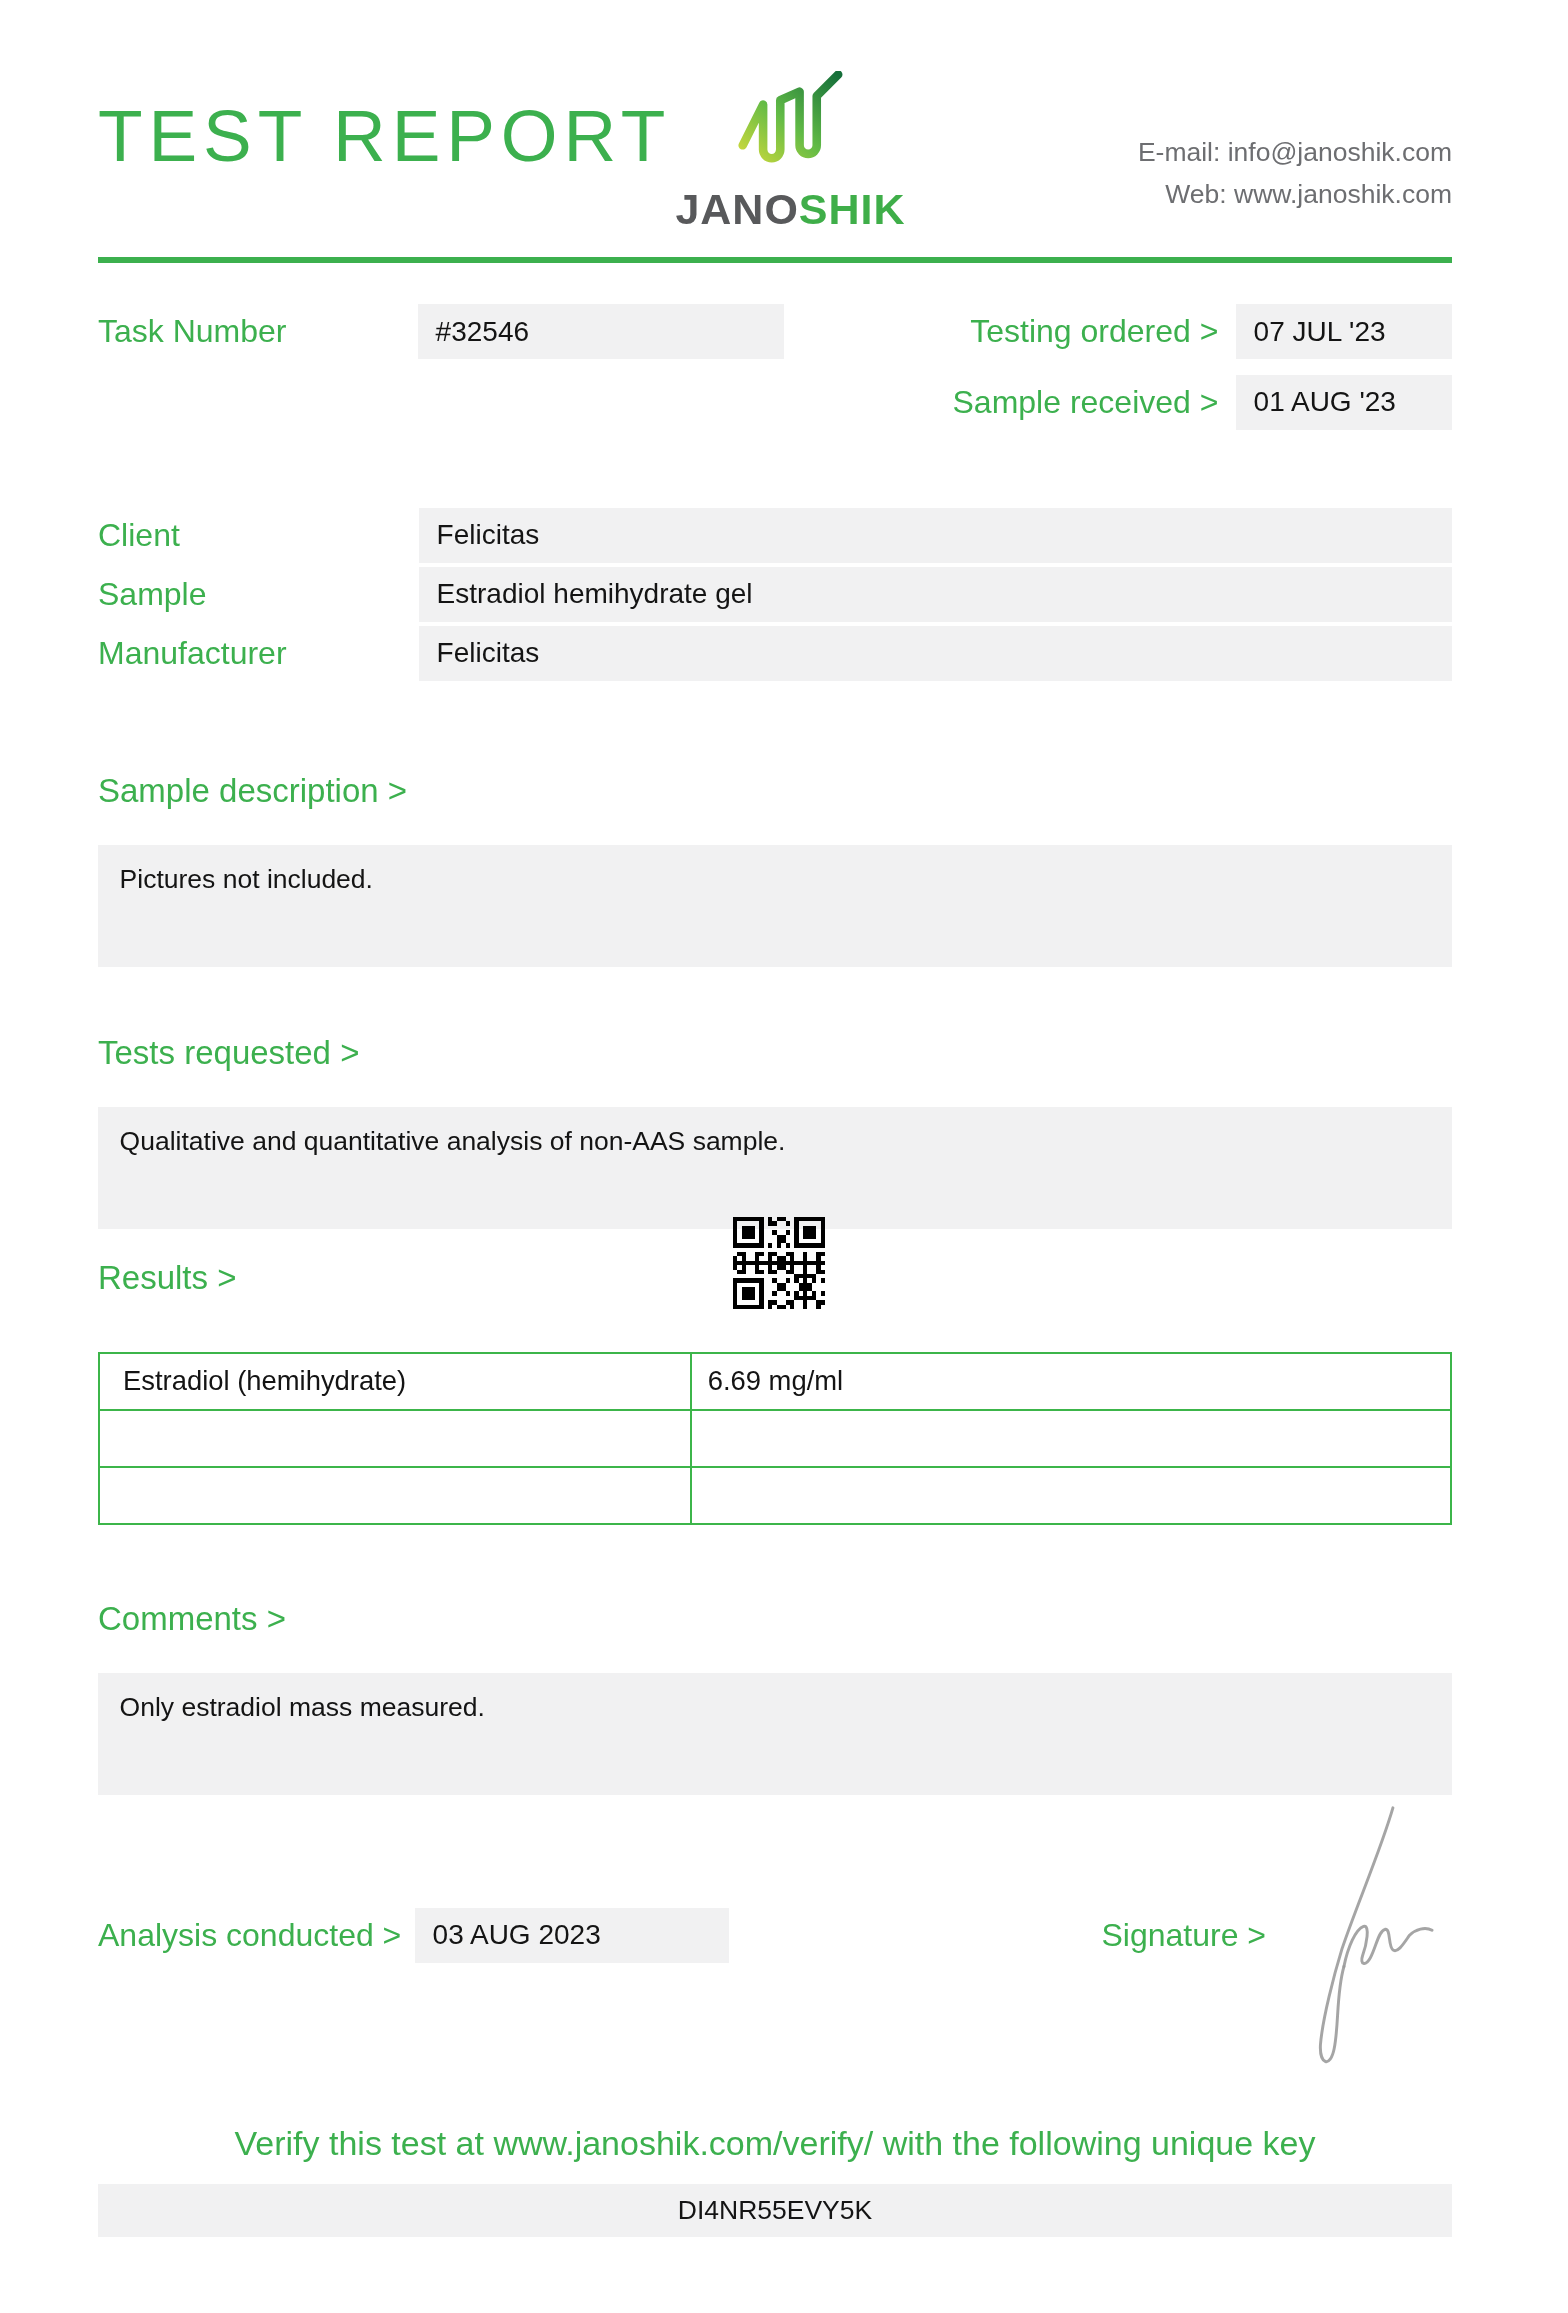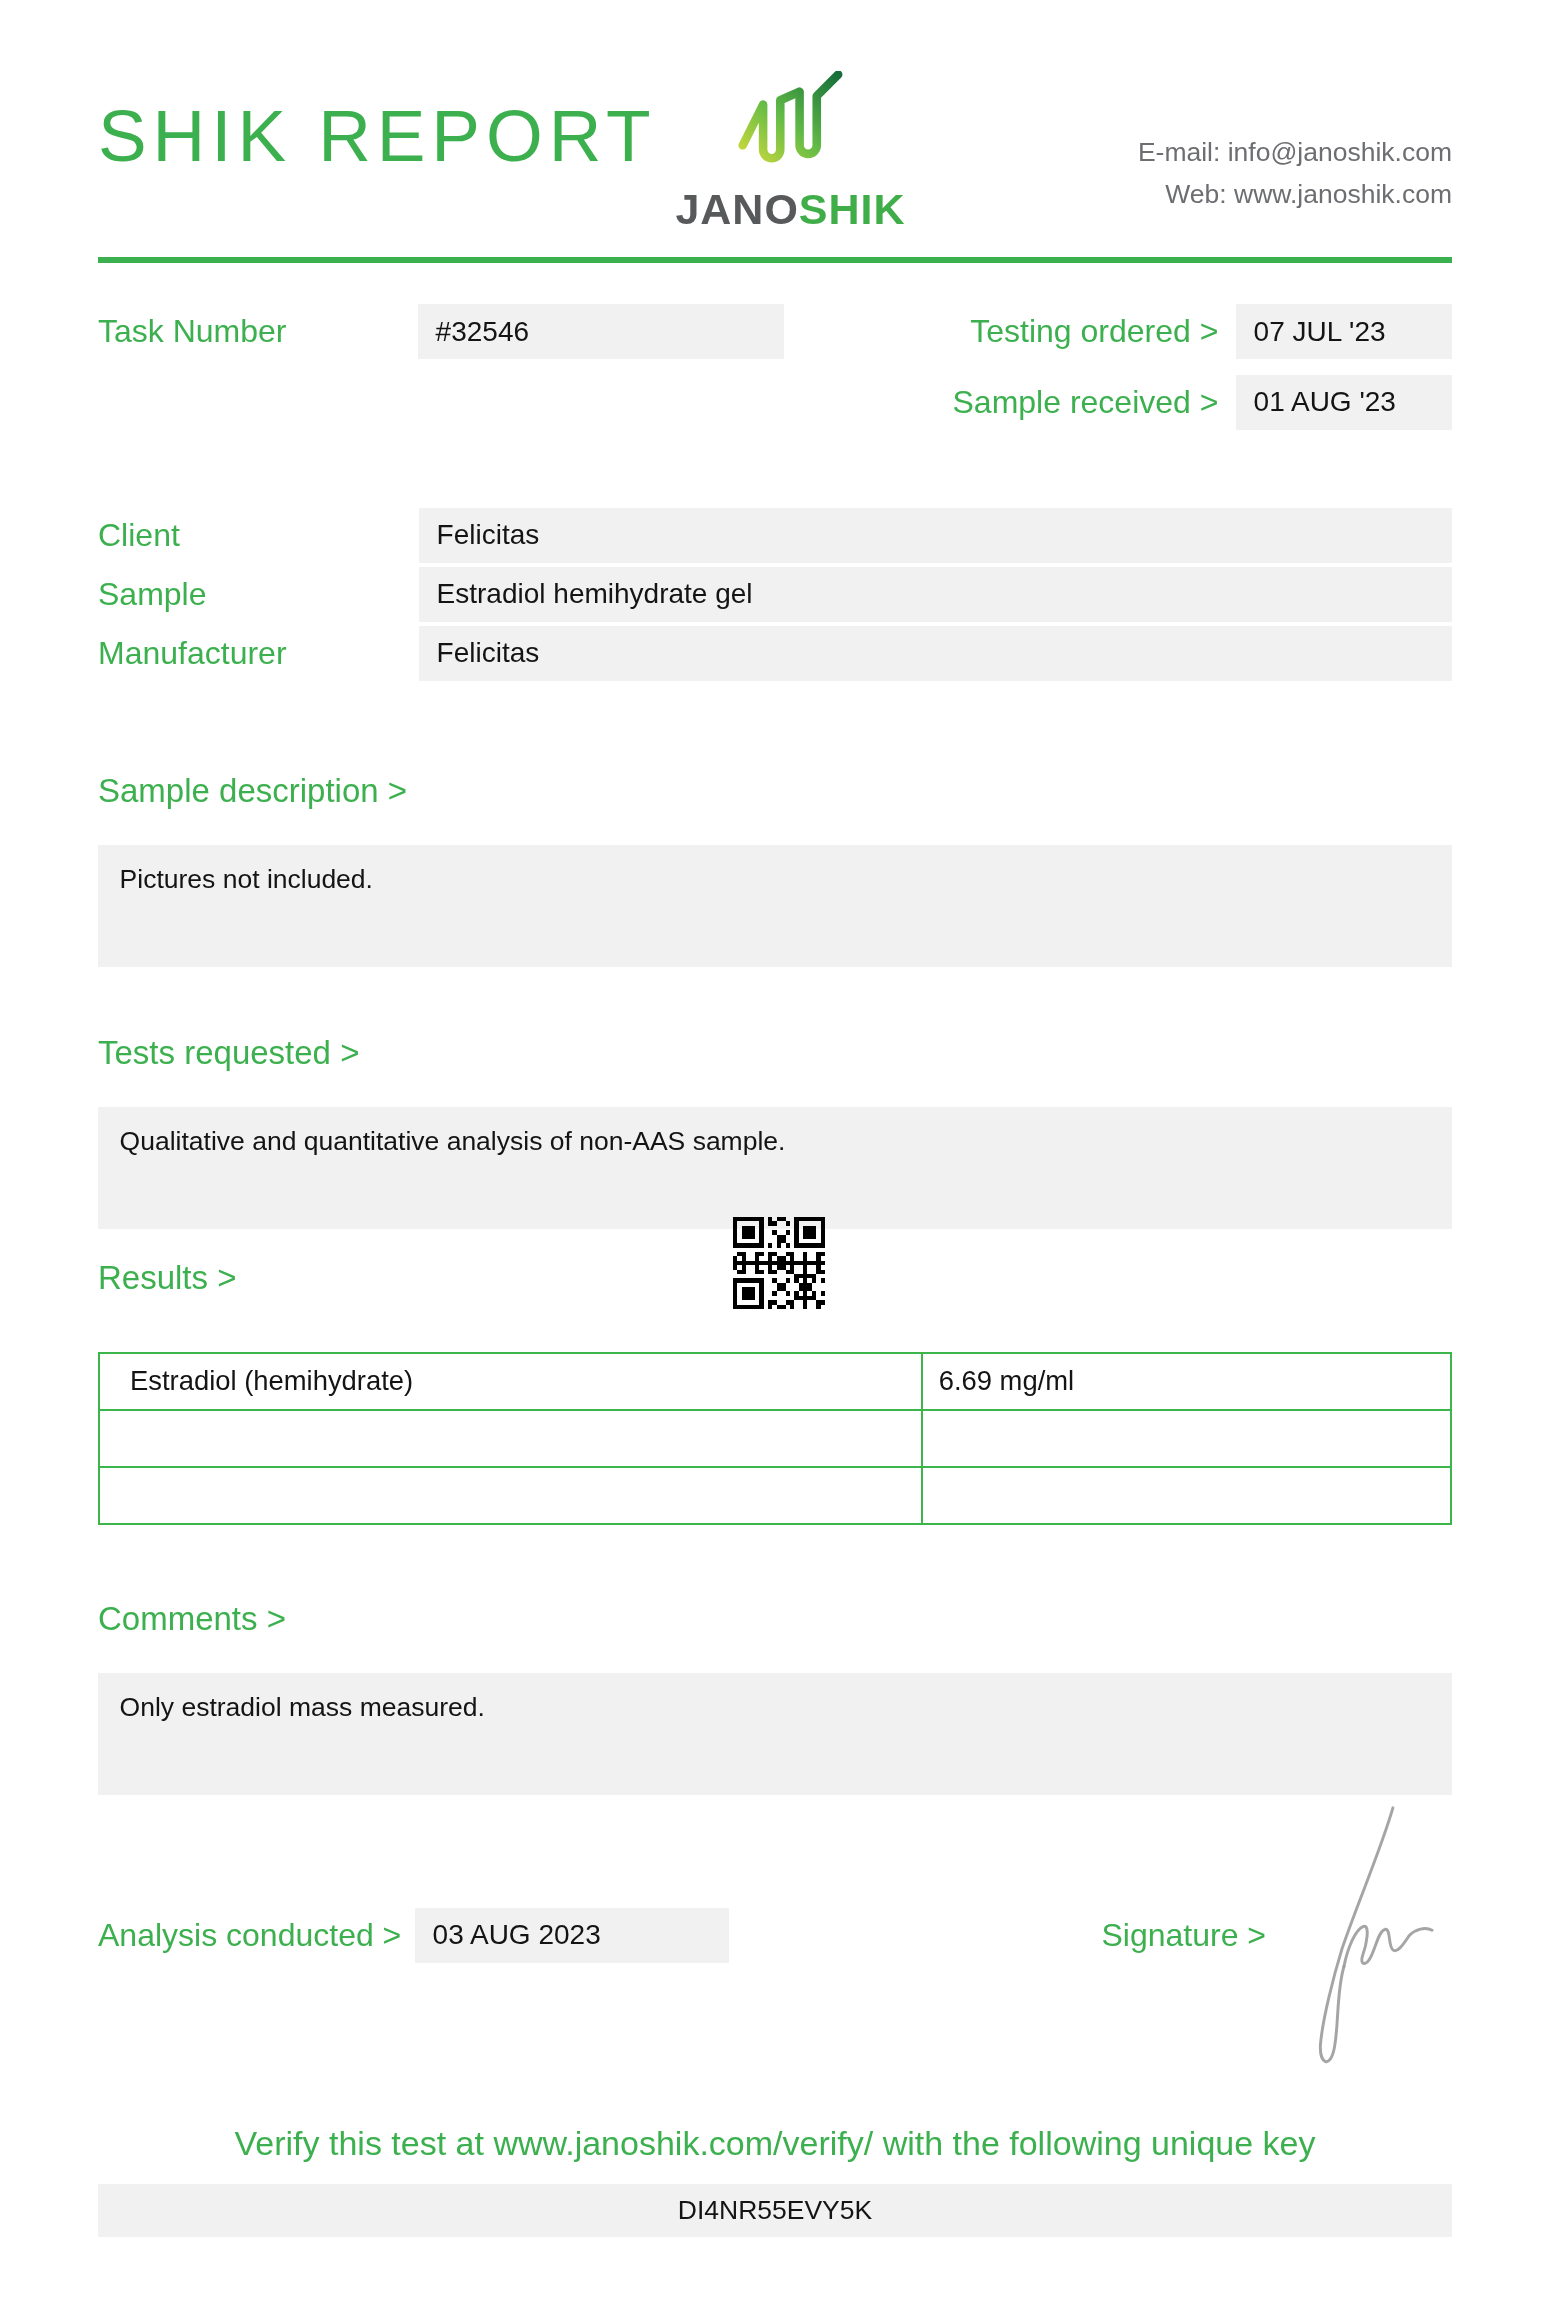--- a/index.html
+++ b/index.html
@@ -49,41 +49,41 @@
   .sec-results { margin-top:29px; position:relative; }
   .sec-comments { margin-top:74px; }
 
   .qr { position:absolute; left:635px; top:-41px; width:92px; height:92px; }
   .qr svg { display:block; width:92px; height:92px; fill:#000; }
 
   .rtable { margin-top:55px; border:2.9px solid #3cb54a; }
   .rrow { display:flex; border-top:2.9px solid #3cb54a; }
   .rrow:first-child { border-top:none; }
   .cell { min-height:55px; display:flex; align-items:center; font-size:27.4px; color:#141414; }
-  .cell.c1 { width:823px; border-right:2.9px solid #3cb54a; padding:0 30px;text-align:center; }
+  .cell.c1 { width:592px; border-right:2.9px solid #3cb54a; padding:0 23px;text-align:center; }
   .cell.c2 { flex:1; padding:0 15.7px; }
 
   
   .footer-row { margin-top:113px; display:flex; align-items:center; position:relative; height:55px; }
   .footer-row .analysis { display:flex; align-items:center; }
   .footer-row .analysis .vbox { width:314px; height:55px; margin-left:13.7px; }
   .sig-label { margin-left:auto; margin-right:186px; }
   .signature { position:absolute; right:13.7px; top:-106px; width:147px; height:284px; pointer-events:none; }
   .signature path { fill:none; stroke:#9b9b9b; stroke-width:3; stroke-linecap:round; stroke-linejoin:round; opacity:.9; }
 
   .verify { margin-top:161px; text-align:center; color:#3cb04e; font-size:34px; white-space:nowrap; }
   .keybox { margin-top:21.6px; background:#f1f1f2; height:53px; display:flex; align-items:center; justify-content:center; font-size:26.5px; color:#141414; }
 </style>
 </head>
 <body>
 
 <div class="page">
 
   <div class="header">
-    <div class="title">SHIK REPORT</div>
+    <div class="title">TEST REPORT</div>
 
     <div class="logo">
       <svg class="mark" width="118" height="110" viewBox="0 0 110 100">
         <defs>
           <linearGradient id="lg" x1="0" y1="1" x2="1" y2="0">
             <stop offset="0" stop-color="#cdd93c"></stop>
             <stop offset="0.45" stop-color="#62bb46"></stop>
             <stop offset="1" stop-color="#156f3a"></stop>
           </linearGradient>
         </defs>

